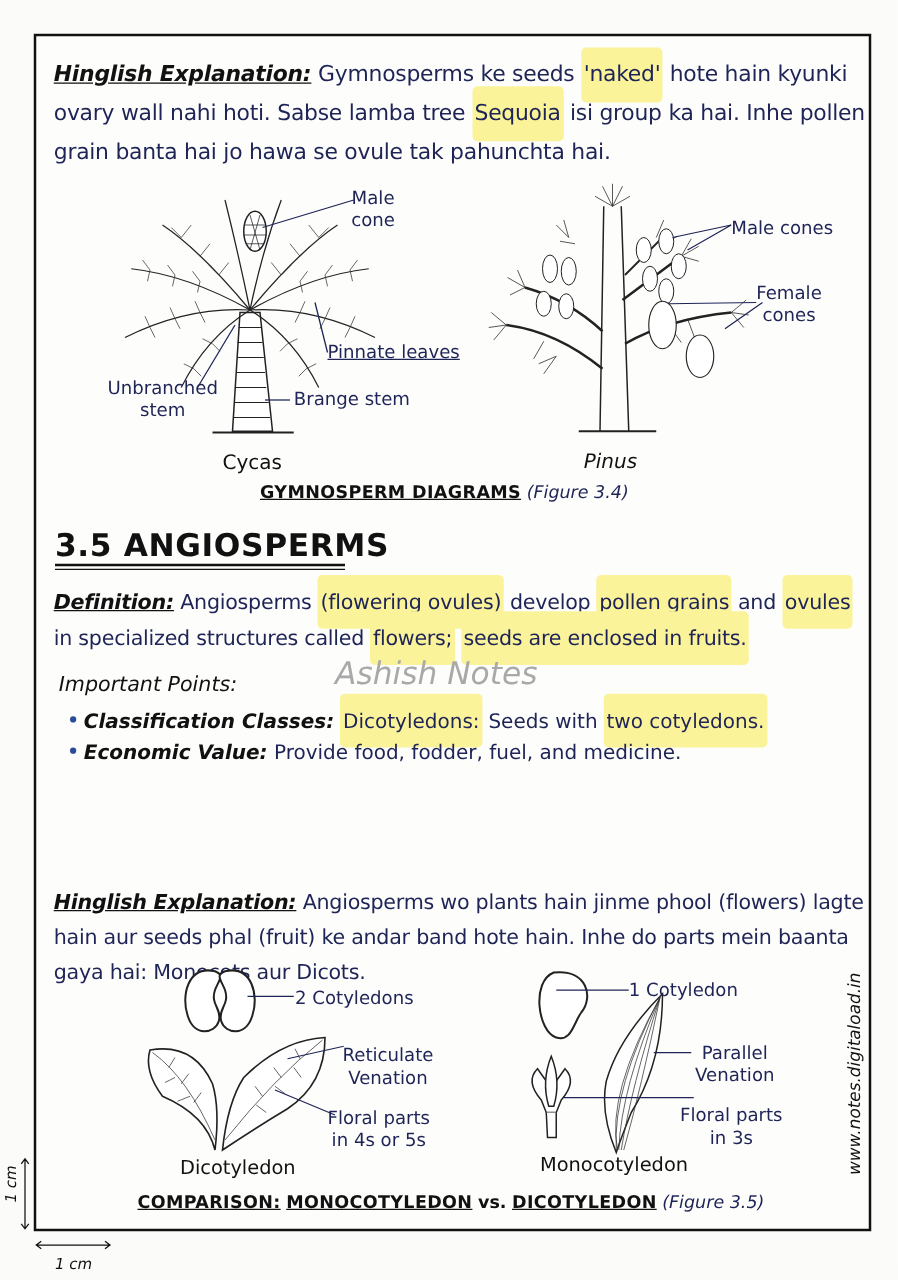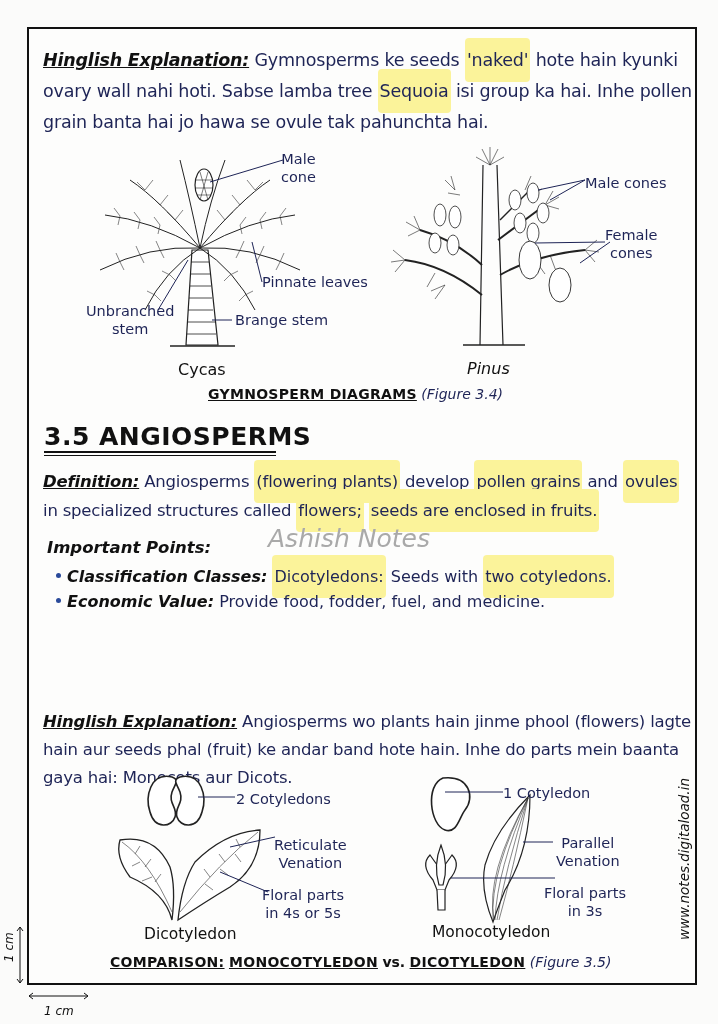--- a/index.html
+++ b/index.html
@@ -4,21 +4,21 @@
 <style>
   html, body { margin:0; padding:0; }
   body { width:718px; height:1024px; background:#fbfbfa; position:relative; overflow:hidden;
          font-family:"DejaVu Sans", sans-serif; color:#1e2456; }
   .frame { position:absolute; left:27px; top:27px; width:670px; height:958px;
            border:2px solid #111; border-bottom-width:2.5px; box-sizing:border-box; background:#fdfdfc; }
   .hl { background:#fbf39a; border-radius:4px; padding:12px 2px;margin-top:26px; }
   .para { position:absolute; left:43px; width:650px; font-size:17.5px; line-height:31px; color:#1e2456;
           letter-spacing:-0.2px; }
   .lead { font-weight:bold; color:#111; text-decoration:underline; font-style:italic; }
-  .lead-plain { font-weight:bold; color:#111; font-style:italic; }
+  .lead-plain { font-weight:normal; color:#111; font-style:italic; }
   .label { position:absolute; font-size:14.5px; line-height:18px; color:#1e2456; white-space:nowrap; }
   .center { text-align:center; }
   .caption { position:absolute; font-size:14px; color:#111; white-space:nowrap; }
   .caption .u { font-weight:bold; text-decoration:underline; letter-spacing:0.3px; }
   .caption .fig { font-style:italic; color:#1e2456; }
   .h2 { position:absolute; left:44px; top:422px; font-size:25px; font-weight:bold; color:#111;
         letter-spacing:0.5px; }
   .h2-line { position:absolute; left:44px; top:451px; width:232px; height:0; border-top:2px solid #111; }
   .h2-line2 { position:absolute; left:44px; top:455px; width:232px; height:0; border-top:1px solid #111; }
   .watermark { position:absolute; left:268px; top:524px; font-size:25px; color:#a9a9a9; font-style:italic; }
@@ -84,21 +84,21 @@
     <path d="M110 32 L183 10" stroke="#1e2456" stroke-width="1"></path>
     <path d="M152 92 L162 132" stroke="#1e2456" stroke-width="1"></path>
     <path d="M88 110 L58 160" stroke="#1e2456" stroke-width="1"></path>
     <path d="M112 170 L132 170" stroke="#1e2456" stroke-width="1"></path>
   </g>
 </svg>
 <div class="label center" style="left:281px;top:150px;">
   <div>Male</div>
     <div>cone</div>
 </div>
-<div class="label" style="left:262px;top:273px;">Pinnate leaves</div>
+<div class="label" style="left:262px;top:273px;text-decoration:underline;">Pinnate leaves</div>
 <div class="label center" style="left:86px;top:302px;">
   <div>Unbranched</div>
     <div>stem</div>
 </div>
 <div class="label" style="left:235px;top:311px;">Brange stem</div>
 <div class="label" style="left:178px;top:361px;font-size:16px;color:#111;">Cycas</div>
 
 <svg style="left:385px;top:145px;" width="220" height="210" viewBox="0 0 220 210">
   <g stroke="#222" fill="none" stroke-width="1.2">
     <path d="M98 20 L95 200 M112 20 L118 200"></path>
@@ -146,21 +146,21 @@
 <div class="caption" style="left:208px;top:386px;">
   <span class="u">GYMNOSPERM DIAGRAMS</span>
   <span class="fig">(Figure 3.4)</span>
 </div>
 
 <div class="h2">3.5 ANGIOSPERMS</div>
 <div class="h2-line"></div>
 <div class="h2-line2"></div>
 
 <div class="para" style="top:467px;font-size:16.5px;line-height:29px;">
-  <span class="lead">Definition:</span><span> Angiosperms </span><span class="hl">(flowering plants)</span><span> develop </span><span class="hl">pollen grains</span><span> and </span><span class="hl">ovules</span><span> in specialized structures called </span><span class="hl">flowers;</span><span> </span><span class="hl">seeds are enclosed in fruits.</span>
+  <span class="lead">Definition:</span><span> Angiosperms </span><span class="hl">(flowering ovules)</span><span> develop </span><span class="hl">pollen grains</span><span> and </span><span class="hl">ovules</span><span> in specialized structures called </span><span class="hl">flowers;</span><span> </span><span class="hl">seeds are enclosed in fruits.</span>
 </div>
 
 <div class="lead-plain" style="position:absolute;left:47px;top:538px;font-size:16.5px;">Important Points:</div>
 <div class="watermark">Ashish Notes</div>
 
 <div class="bullets">
   <div class="row">
     <span class="dot"></span><span class="b">Classification Classes:</span><span> </span><span class="hl">Dicotyledons:</span><span> Seeds with </span><span class="hl">two cotyledons.</span>
   </div>
   <div class="row">

